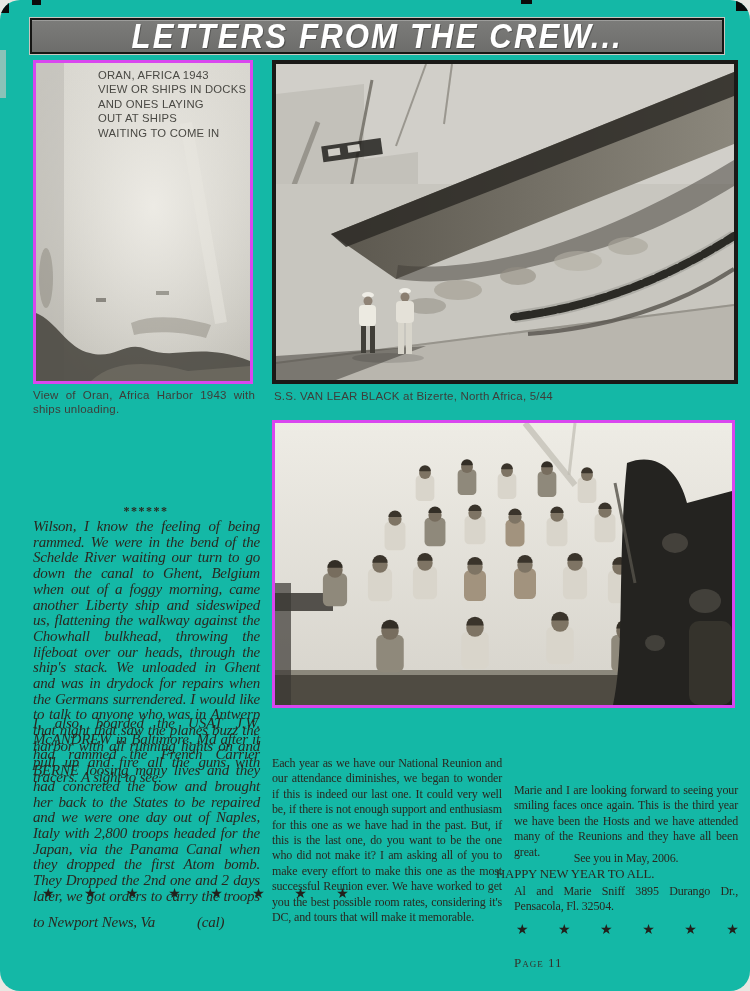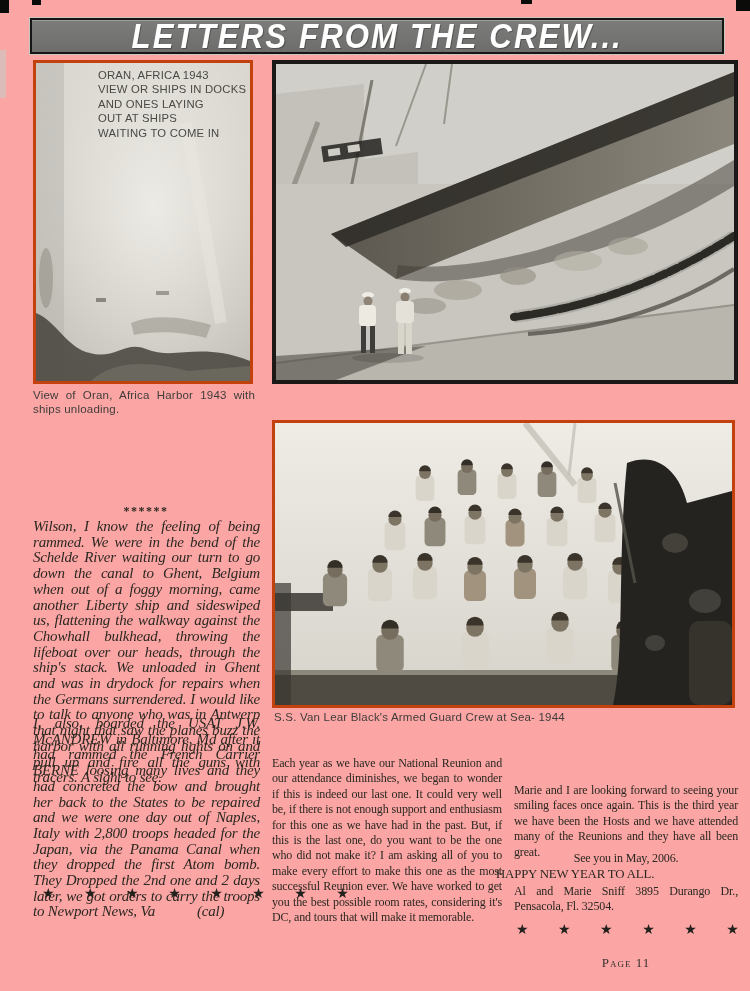--- a/index.html
+++ b/index.html
@@ -1,49 +1,49 @@
 <!DOCTYPE html>
 <html><head>
 <meta charset="utf-8">
 <style>
   html,body{margin:0;padding:0;background:#e8e7e2;}
-  .page{position:relative;width:750px;height:991px;background:#fca5a5;overflow:hidden;
-        font-family:"Liberation Serif",serif;color:#29271f;}
+  .page{position:relative;width:750px;height:991px;background:#14b8a6;overflow:hidden;
+        font-family:"Liberation Serif",serif;color:#29271f;border-radius:20px;}
   .artifact{position:absolute;background:#0b0b0a;}
   
   .banner{position:absolute;left:30px;top:18px;width:694px;height:36px;
           background:linear-gradient(#7c7c7a,#6d6d6b);
           border:2px solid #161614;box-sizing:border-box;
           box-shadow:0 0 0 1px #c8c6c0, inset 0 1px 0 rgba(255,255,255,.25);
           display:flex;align-items:center;justify-content:center;}
   .banner-title{font-family:"Liberation Sans",sans-serif;font-weight:bold;font-style:italic;
           font-size:30px;letter-spacing:2px;color:#ffffff;white-space:nowrap;
           transform:scale(1.04,1.18);text-shadow:1px 1px 0 rgba(0,0,0,.28);}
   
   .photo{position:absolute;box-sizing:border-box;background:#cfcdc7;}
   .photo svg{display:block;width:100%;height:100%;}
-  .b3{border:3px solid #c2410c;}
+  .b3{border:3px solid #d946ef;}
   .b4{border:4px solid #1a1917;}
   .overlay-text{position:absolute;font-family:"Liberation Sans",sans-serif;
           font-size:11.3px;line-height:14.4px;color:#4a4944;letter-spacing:.2px;}
   .caption{position:absolute;font-family:"Liberation Sans",sans-serif;
           font-size:11.5px;line-height:13.8px;color:#3e3d39;letter-spacing:.2px;}
   .just{text-align:justify;}
   
   .para{position:absolute;font-size:12px;line-height:15.4px;letter-spacing:-0.15px;
         text-align:justify;color:#2a2820;}
   .ital{font-style:italic;font-size:15px;letter-spacing:-0.2px;line-height:15.7px;}
   .sep{position:absolute;text-align:center;font-weight:bold;font-size:12px;letter-spacing:1.5px;color:#2a2820;}
   .stars{position:absolute;font-size:14px;letter-spacing:13px;color:#22211c;white-space:nowrap;}
   .salutation{position:absolute;font-size:13.5px;color:#2a2820;}
   .salutation .date{margin-left:14px;}
-  .sig{display:inline-block;margin-left:42px;}
+  .sig{display:inline-block;margin-left:42px;margin-top:11px;}
   .line{white-space:nowrap;}
   .pagenum{position:absolute;font-variant:small-caps;font-size:13px;letter-spacing:1px;
-           color:#35332c;text-align:center;}
+           color:#35332c;text-align:left;}
   .streak{position:absolute;background:#c9c7c1;opacity:.65;}
 </style>
 </head>
 <body>
 
 <div class="page">
 
   <div class="artifact" style="left:0;top:0;width:9px;height:13px;"></div>
   <div class="artifact" style="left:32px;top:0;width:9px;height:5px;"></div>
   <div class="artifact" style="left:521px;top:0;width:11px;height:4px;"></div>
@@ -136,20 +136,21 @@
         <g>
           <ellipse cx="129" cy="227" rx="6" ry="3" fill="#efede6"></ellipse>
           <circle cx="129" cy="233" r="4.5" fill="#8a7e70"></circle>
           <rect x="120" y="237" width="18" height="22" rx="4" fill="#e4e1d8"></rect>
           <rect x="122" y="259" width="6" height="31" fill="#d8d5cb"></rect>
           <rect x="130" y="259" width="6" height="31" fill="#d8d5cb"></rect>
         </g>
       </g>
     </svg>
   </div>
+  <div class="caption" style="left:274px;top:390px;width:460px;">S.S. VAN LEAR BLACK at Bizerte, North Africa, 5/44</div>
 
   <div class="photo b3" style="left:272px;top:420px;width:463px;height:288px;">
     <svg viewBox="0 0 457 282" preserveAspectRatio="none">
       <defs>
         <linearGradient id="sky" x1="0" y1="0" x2="0" y2="1">
           <stop offset="0" stop-color="#eeece5"></stop>
             <stop offset="1" stop-color="#d6d3cb"></stop>
         </linearGradient>
         <g id="figL">
           <rect x="-11" y="3" width="22" height="30" rx="5" fill="#d9d5cb"></rect>
@@ -202,21 +203,20 @@
 
         <path d="M352,40 C382,28 404,48 412,80 L457,68 L457,282 L338,282 C350,230 342,140 352,40 Z" fill="#242320"></path>
         <ellipse cx="400" cy="120" rx="13" ry="10" fill="#4a4741" opacity="0.85"></ellipse>
         <ellipse cx="430" cy="178" rx="16" ry="12" fill="#4a4741" opacity="0.8"></ellipse>
         <ellipse cx="380" cy="220" rx="10" ry="8" fill="#4a4741" opacity="0.8"></ellipse>
         <rect x="414" y="198" width="43" height="84" rx="10" fill="#35332c"></rect>
         <line x1="340" y1="60" x2="360" y2="160" stroke="#55524a" stroke-width="3" opacity="0.8"></line>
       </g>
     </svg>
   </div>
-  <div class="caption" style="left:274px;top:711px;width:460px;">S.S. Van Lear Black's Armed Guard Crew at Sea- 1944</div>
 
 
   <div class="sep" style="left:33px;top:504px;width:226px;">******</div>
 
   <div class="para ital" style="left:33px;top:519px;width:227px;">Wilson, I know the feeling of being rammed. We were in the bend of the Schelde River waiting our turn to go down the canal to Ghent, Belgium when out of a foggy morning, came another Liberty ship and sideswiped us, flattening the walkway against the Chowhall bulkhead, throwing the lifeboat over our heads, through the ship's stack. We unloaded in Ghent and was in drydock for repairs when the Germans surrendered. I would like to talk to anyone who was in Antwerp that night that saw the planes buzz the harbor with all running lights on and pull up and fire all the guns with tracers. A sight to see.</div>
 
   <div class="para ital" style="left:33px;top:716px;width:227px;">
     <span>I, also, boarded the USAT J.W. McANDREW in Baltimore, Md after it had rammed the French Carrier BERNE loosing many lives and they had concreted the bow and brought her back to the States to be repaired and we were one day out of Naples, Italy with 2,800 troops headed for the Japan, via the Panama Canal when they dropped the first Atom bomb. They Dropped the 2nd one and 2 days later, we got orders to carry the troops to Newport News, Va</span><span class="sig">(cal)</span>
   </div>
 

